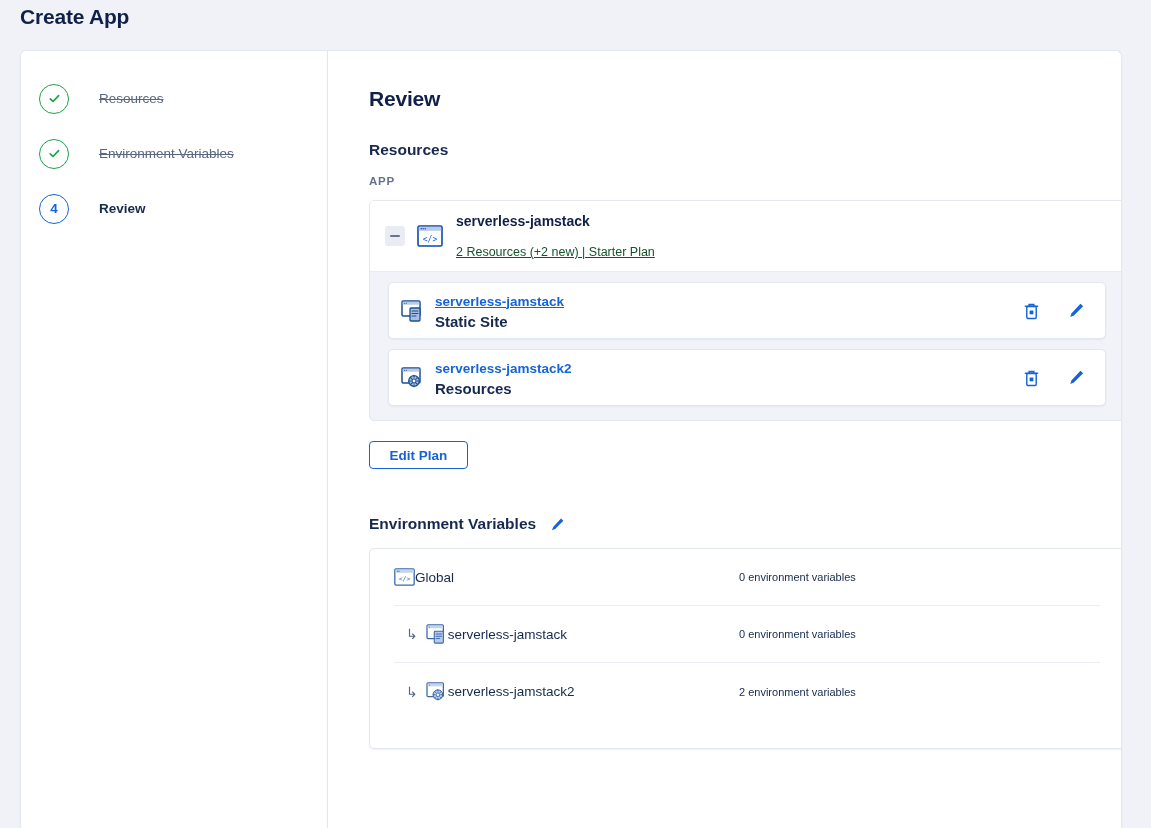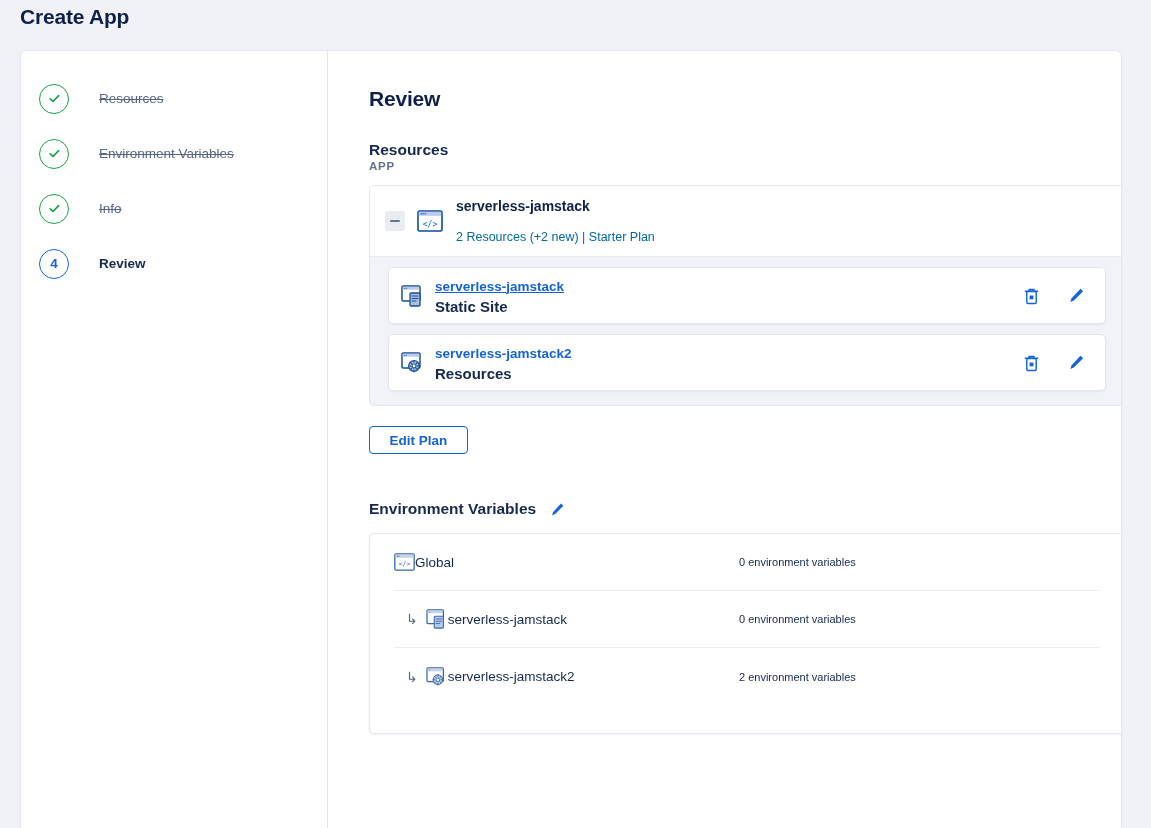--- a/index.html
+++ b/index.html
@@ -77,21 +77,21 @@
   }
   .h-review {
     font-size: 21px; font-weight: bold; color: #102049;
     letter-spacing: -0.2px;
   }
   .h-resources {
     margin-top: 30px;
     font-size: 15.5px; font-weight: bold; color: #16294f;
   }
   .label-app {
-    margin-top: 1px;
+    margin-top: 16px;
     font-size: 11.5px; font-weight: bold; color: #66718c;
     letter-spacing: 0.7px;
   }
 
   
   .res-group {
     margin-top: 13px;
     width: 756px;
     background: #f1f3f9;
     border: 1px solid #e4e7ef;
@@ -112,21 +112,21 @@
     flex: none; cursor: pointer;
   }
   .collapse-btn i {
     display: block; width: 10px; height: 2.5px;
     background: #6a7governance;
     background: #6a748c; border-radius: 1px;
   }
   .app-icon { margin-left: 12px; flex: none; }
   .app-texts { margin-left: 13px; }
   .app-name { font-size: 14px; font-weight: bold; color: #102049; }
-  .app-sub { margin-top: 16px; font-size: 12.5px; color: #0369a1; }
+  .app-sub { margin-top: 16px; font-size: 12.5px; color: #14532d; text-decoration: underline; }
 
   .res-list { padding: 10px 18px 14px 18px; }
   .res-card {
     background: #ffffff;
     border: 1px solid #e2e6ef;
     border-radius: 5px;
     height: 57px;
     margin-top: 10px;
     display: flex; align-items: center;
     padding: 0 14px 0 12px;
@@ -205,28 +205,20 @@
 
     <div class="step">
       <div class="step-circle">
         <svg width="15" height="15" viewBox="0 0 16 16">
           <path d="M3.5 8.4 L6.4 11.2 L12.4 4.9" fill="none" stroke="#1ea14b" stroke-width="1.8" stroke-linecap="round" stroke-linejoin="round"></path>
         </svg>
       </div>
       <div class="step-label">Environment Variables</div>
     </div>
 
-    <div class="step">
-      <div class="step-circle">
-        <svg width="15" height="15" viewBox="0 0 16 16">
-          <path d="M3.5 8.4 L6.4 11.2 L12.4 4.9" fill="none" stroke="#1ea14b" stroke-width="1.8" stroke-linecap="round" stroke-linejoin="round"></path>
-        </svg>
-      </div>
-      <div class="step-label">Info</div>
-    </div>
 
     <div class="step">
       <div class="step-circle active">4</div>
       <div class="step-label current">Review</div>
     </div>
 
   </div>
 
   <div class="content">
 

